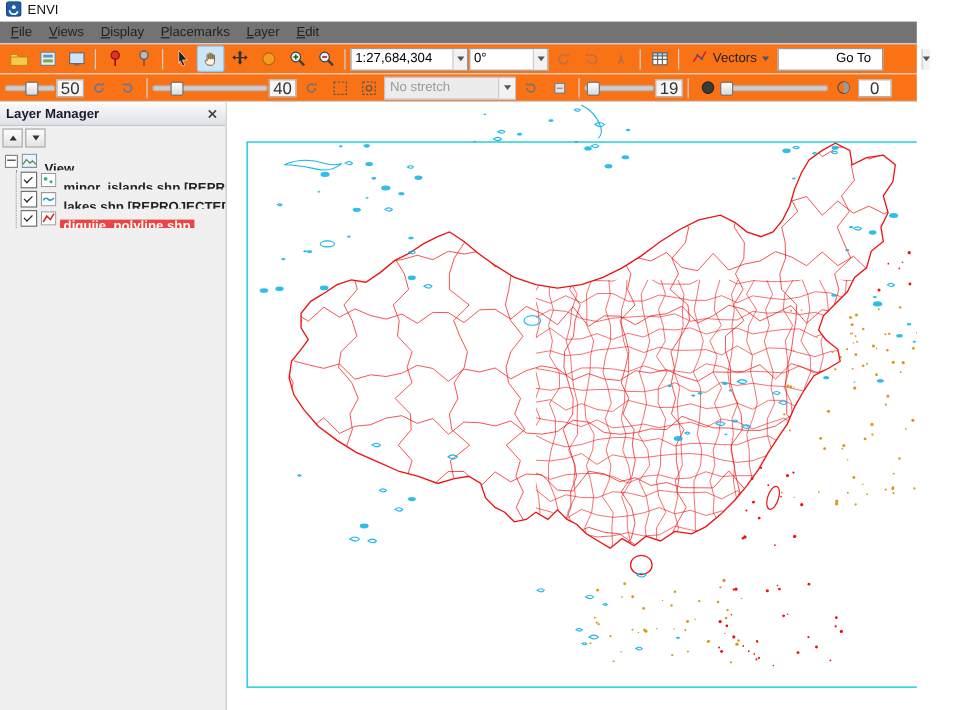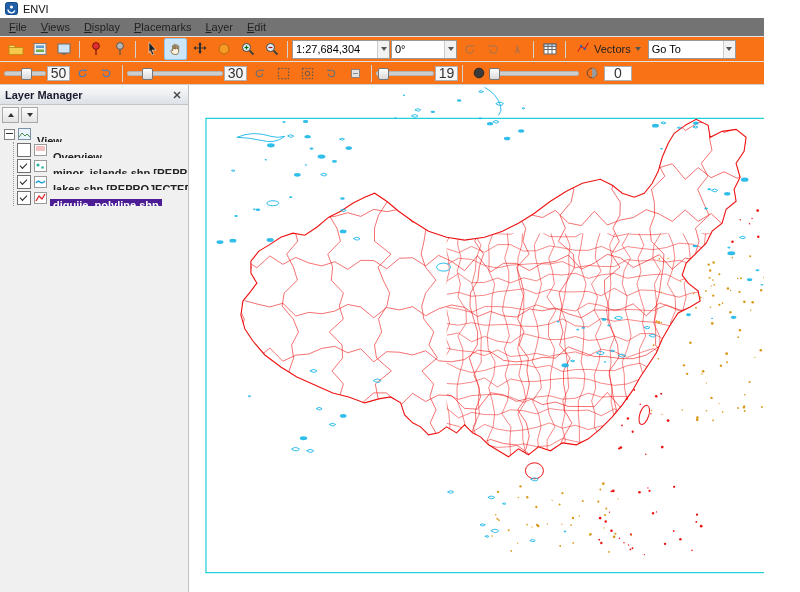--- a/index.html
+++ b/index.html
@@ -44,21 +44,21 @@
   .tri-down-s{width:0;height:0;border-left:3px solid transparent;border-right:3px solid transparent;border-top:4px solid #333;}
   .tree{padding:1px 0 0 4px;overflow:hidden;}
   .tree-row{display:flex;align-items:center;gap:3px;height:16px;white-space:nowrap;overflow:hidden;}
   .tree-children{margin-left:9px;border-left:1px dotted #9a9a9a;padding-left:3px;}
   .expander{width:9px;height:9px;border:1px solid #848484;background:#fff;position:relative;flex:0 0 auto;}
   .expander::after{content:"";position:absolute;left:1px;right:1px;top:3.5px;height:1px;background:#333;}
   .checkbox{width:12px;height:12px;border:1px solid #707070;background:#fff;position:relative;flex:0 0 auto;}
   .checkbox.checked::after{content:"";position:absolute;left:2px;top:2.5px;width:6px;height:3px;border-left:1.6px solid #222;border-bottom:1.6px solid #222;transform:rotate(-45deg);}
   .layer-icon{width:13px;height:12px;flex:0 0 auto;display:flex;}
   .tree-label{padding:0 3px;overflow:hidden;text-overflow:clip;margin-top:14px;}
-  .tree-label.selected{background:#4c1d95;color:#fff;}
+  .tree-label.selected{background:#ef4444;color:#fff;}
   .map-area{flex:1;background:#fff;position:relative;overflow:hidden;}
   .map-area svg{display:block;}
 </style>
 </head>
 <body>
 
 <div class="app">
 
   <div class="titlebar">
     <span>
@@ -195,21 +195,21 @@
         <svg width="14" height="14" viewBox="0 0 16 16">
             <path d="M2 12l4-6 4 3 4-7" fill="none" stroke="#cc2020" stroke-width="1.3"></path>
             <circle cx="6" cy="6" r="1.3" fill="#2060c0"></circle>
             <circle cx="10" cy="9" r="1.3" fill="#2060c0"></circle>
           </svg>
       </span>
       <span>Vectors</span>
       <span class="tri-down"></span>
     </span>
     <span class="combo" style="width:86px">
-      <input style="width: 68px;" value="Go To">
+      <input style="width: 68px; margin-left: 45px;" value="Go To">
       <span class="dd">
           <span class="tri-down"></span>
         </span>
     </span>
   </div>
 
   <div class="toolbar tb2">
     <span class="slider" style="width:42px">
       <span class="track"></span>
         <span class="handle" style="left:50%"></span>
@@ -225,37 +225,43 @@
       <svg width="13" height="13" viewBox="0 0 16 16">
           <path d="M4 8a4 4 0 101.3-3" fill="none" stroke="#4a7ab5" stroke-width="1.5"></path>
           <path d="M4.2 2.2l.6 3-2.8-.6z" fill="#4a7ab5"></path>
         </svg>
     </span>
     <span class="sep"></span>
     <span class="slider" style="width:96px">
       <span class="track"></span>
         <span class="handle" style="left:20%"></span>
     </span>
-    <span class="valbox">30</span>
+    <span class="valbox">40</span>
     <span class="tb-btn">
       <svg width="13" height="13" viewBox="0 0 16 16">
           <path d="M12 8a4 4 0 11-1.3-3" fill="none" stroke="#707070" stroke-width="1.5"></path>
           <path d="M11.8 2.2l-.6 3 2.8-.6z" fill="#707070"></path>
         </svg>
     </span>
     <span class="tb-btn">
       <svg width="15" height="15" viewBox="0 0 16 16">
           <rect x="2.5" y="2.5" width="11" height="11" fill="none" stroke="#555" stroke-dasharray="2 1.5"></rect>
         </svg>
     </span>
     <span class="tb-btn">
       <svg width="15" height="15" viewBox="0 0 16 16">
           <rect x="2.5" y="2.5" width="11" height="11" fill="none" stroke="#555" stroke-dasharray="2 1.5"></rect>
           <circle cx="8" cy="8" r="2.4" fill="none" stroke="#555"></circle>
         </svg>
+    </span>
+    <span class="combo disabled" style="width:108px">
+      <span class="stretch-text" style="flex:1">No stretch</span>
+      <span class="dd">
+          <span class="tri-down"></span>
+        </span>
     </span>
     <span class="tb-btn">
       <svg width="13" height="13" viewBox="0 0 16 16">
           <path d="M4 8a4 4 0 101.3-3" fill="none" stroke="#707070" stroke-width="1.5"></path>
           <path d="M4.2 2.2l.6 3-2.8-.6z" fill="#707070"></path>
         </svg>
     </span>
     <span class="tb-btn">
       <svg width="13" height="13" viewBox="0 0 16 16">
           <rect x="3" y="3" width="10" height="10" fill="#e2e2e2" stroke="#777"></rect>
@@ -312,30 +318,20 @@
           <span class="expander"></span>
           <span class="layer-icon">
             <svg width="13" height="12" viewBox="0 0 13 12">
                 <rect x="0.5" y="0.5" width="12" height="11" fill="#eaf3fb" stroke="#7a92a8"></rect>
                 <path d="M1 9l3-4 3 3 2-2 3 3" fill="none" stroke="#4a8a4a"></path>
               </svg>
           </span>
           <span class="tree-label">View</span>
         </div>
         <div class="tree-children">
-          <div class="tree-row">
-            <span class="checkbox"></span>
-            <span class="layer-icon">
-              <svg width="13" height="12" viewBox="0 0 13 12">
-                  <rect x="0.5" y="0.5" width="12" height="11" fill="#fff" stroke="#9a9a9a"></rect>
-                  <rect x="2" y="2" width="9" height="5" fill="#f6c0c0"></rect>
-                </svg>
-            </span>
-            <span class="tree-label">Overview</span>
-          </div>
           <div class="tree-row">
             <span class="checkbox checked"></span>
             <span class="layer-icon">
               <svg width="13" height="12" viewBox="0 0 13 12">
                   <rect x="0.5" y="0.5" width="12" height="11" fill="#fff" stroke="#9a9a9a"></rect>
                   <circle cx="4" cy="5" r="1.6" fill="#2bb5a0"></circle>
                   <circle cx="8.5" cy="7.5" r="1.3" fill="#2bb5a0"></circle>
                 </svg>
             </span>
             <span class="tree-label">minor_islands.shp [REPROJECTED]</span>

